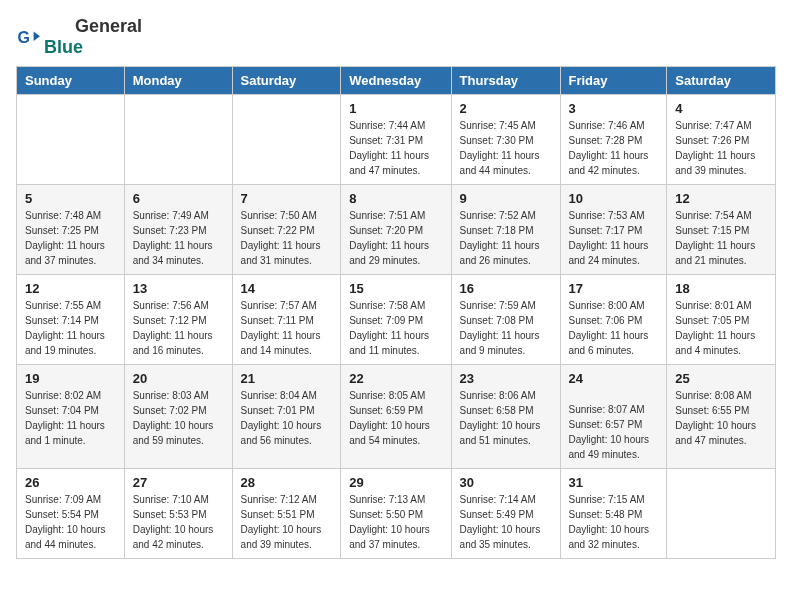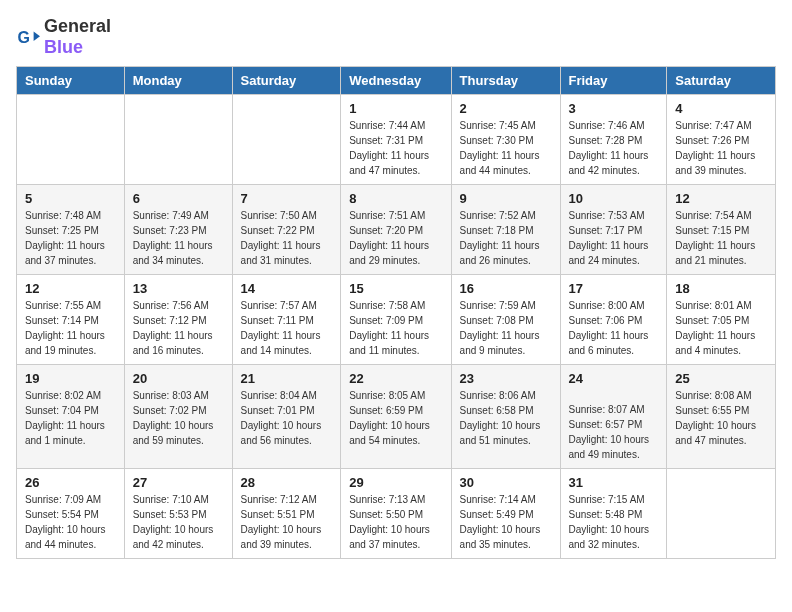--- a/index.html
+++ b/index.html
@@ -18,25 +18,26 @@
     }
     .logo {
       display: flex;
       align-items: center;
       gap: 4px;
     }
     .logo-text-general {
       font-size: 18px;
       font-weight: bold;
       color: #333;
+      margin-left: 31px;
     }
     .logo-text-blue {
       font-size: 18px;
       font-weight: bold;
-      color: #8b5cf6;
+      color: #0f766e;
       margin-top: 15px;
     }
     .logo-icon {
       width: 24px;
       height: 24px;
     }
     .title-section {
       text-align: right;
     }
     .month-title {

